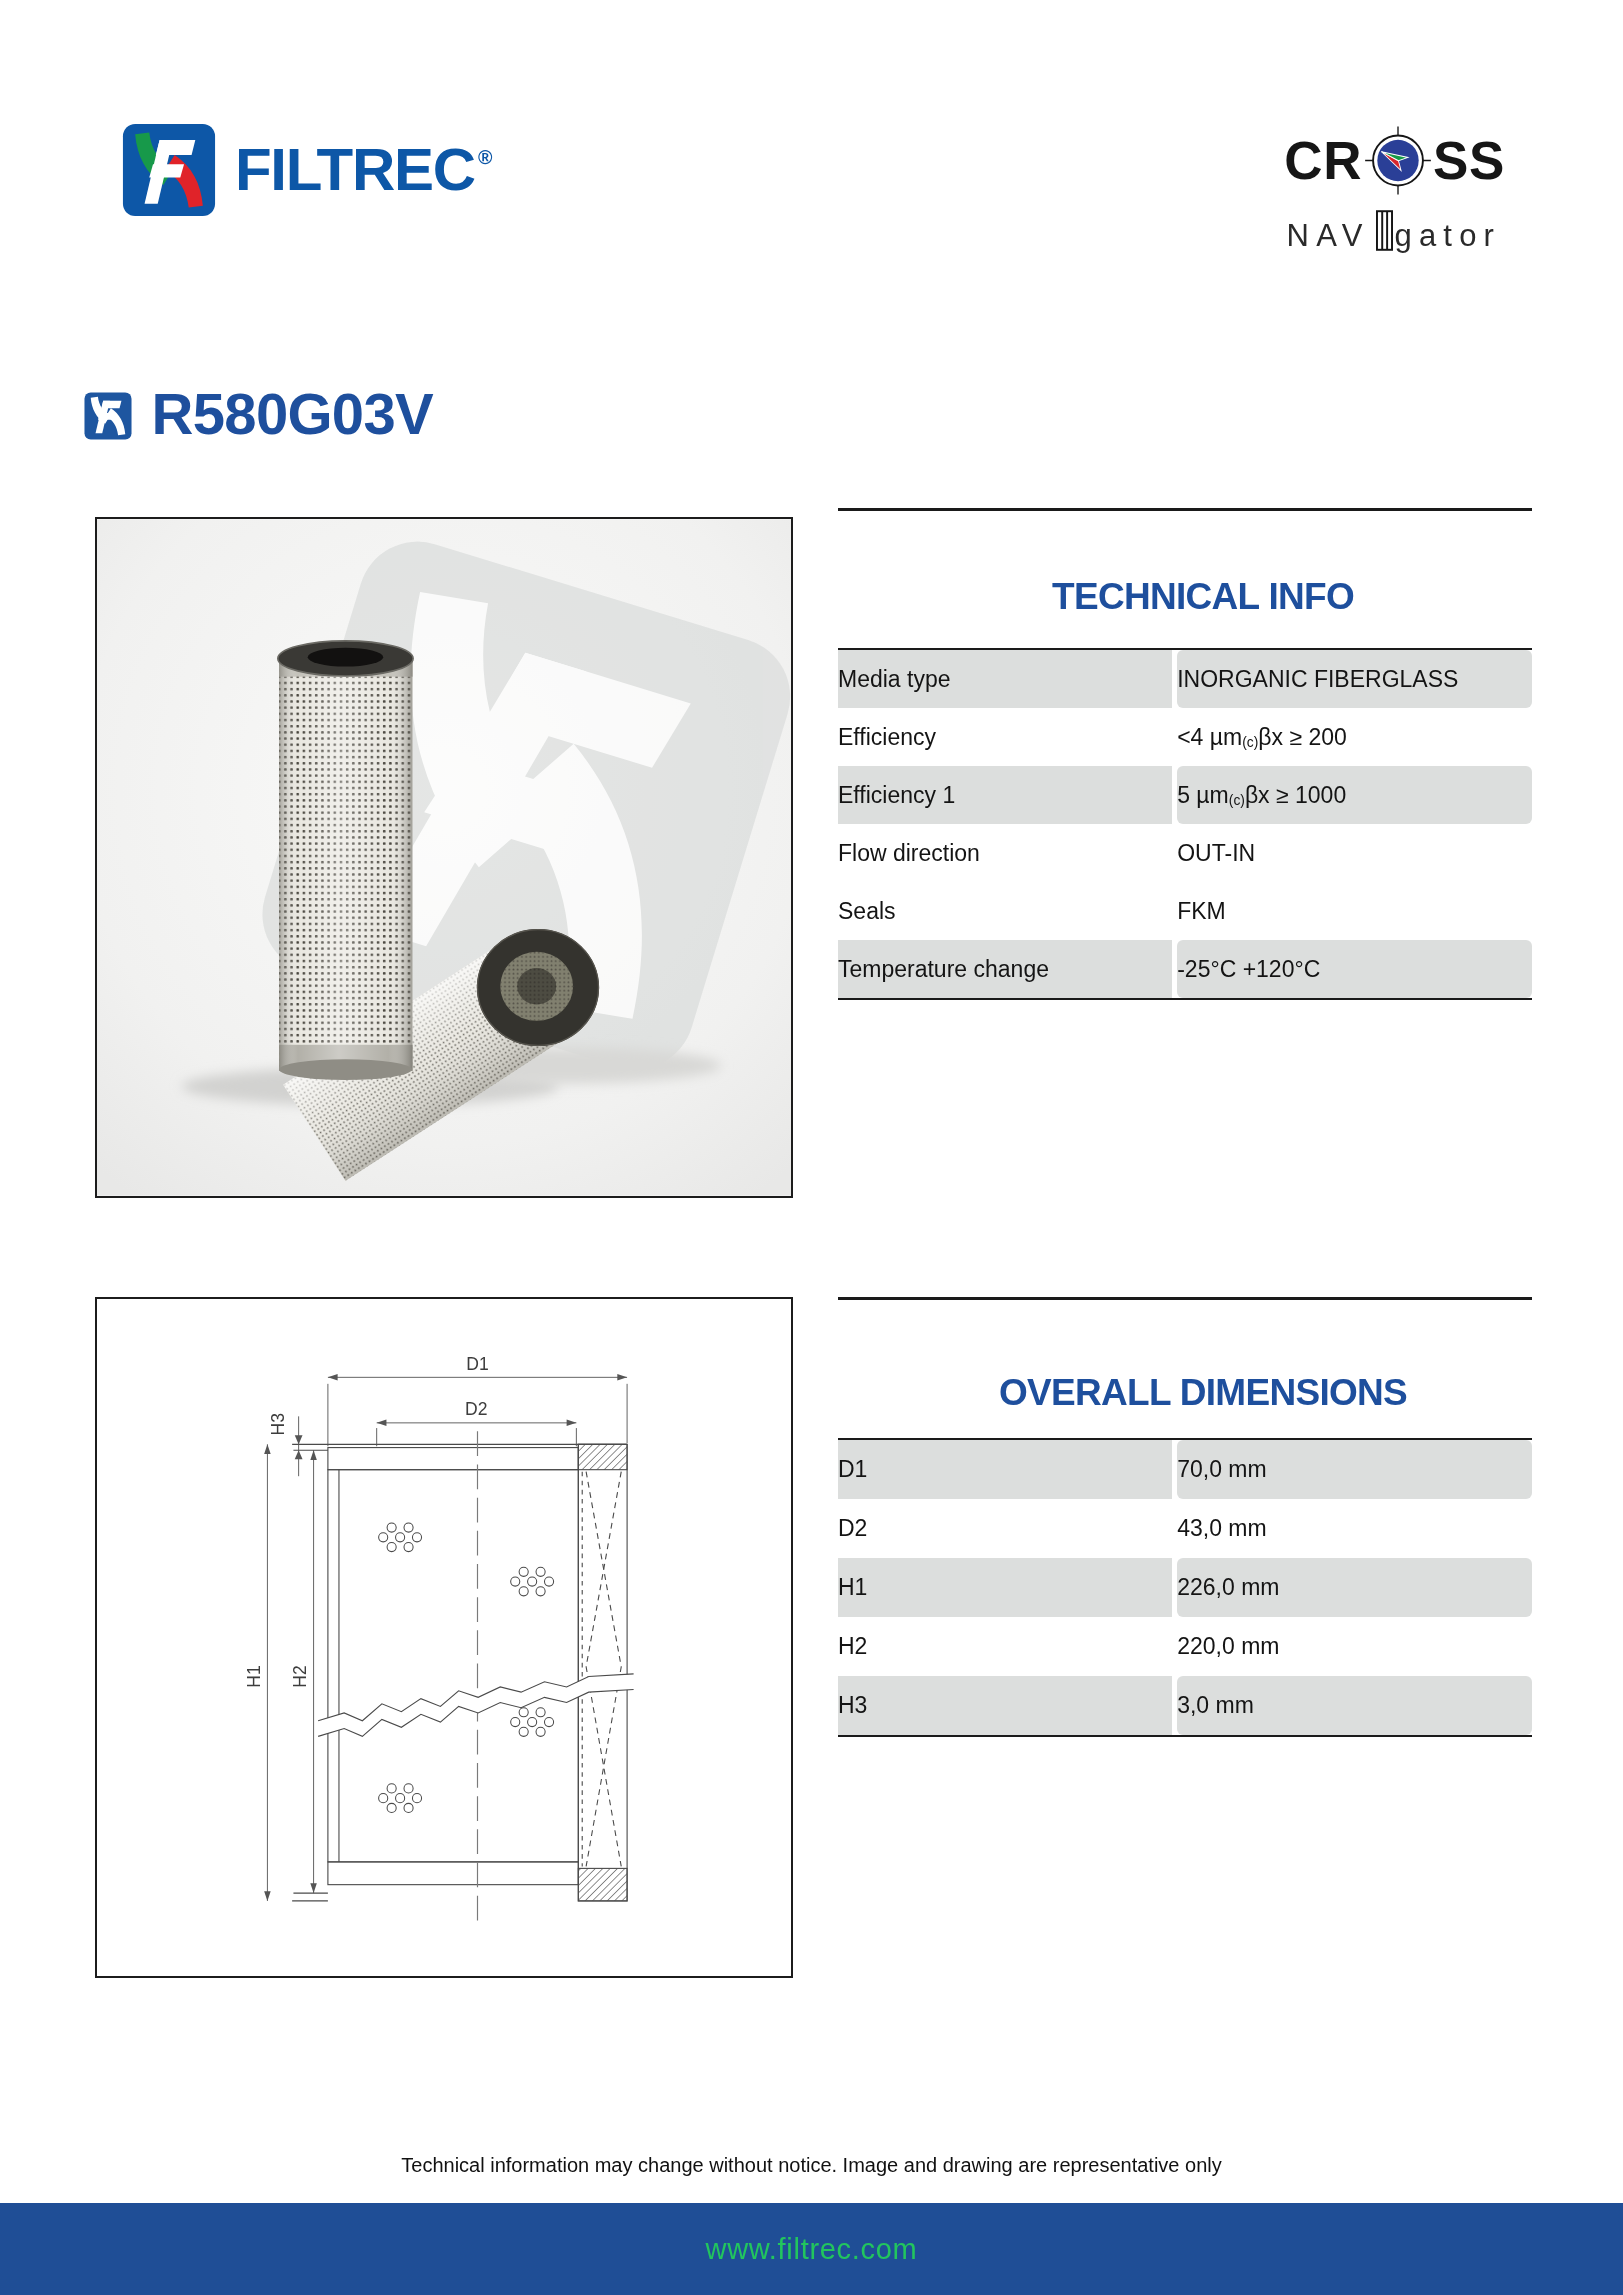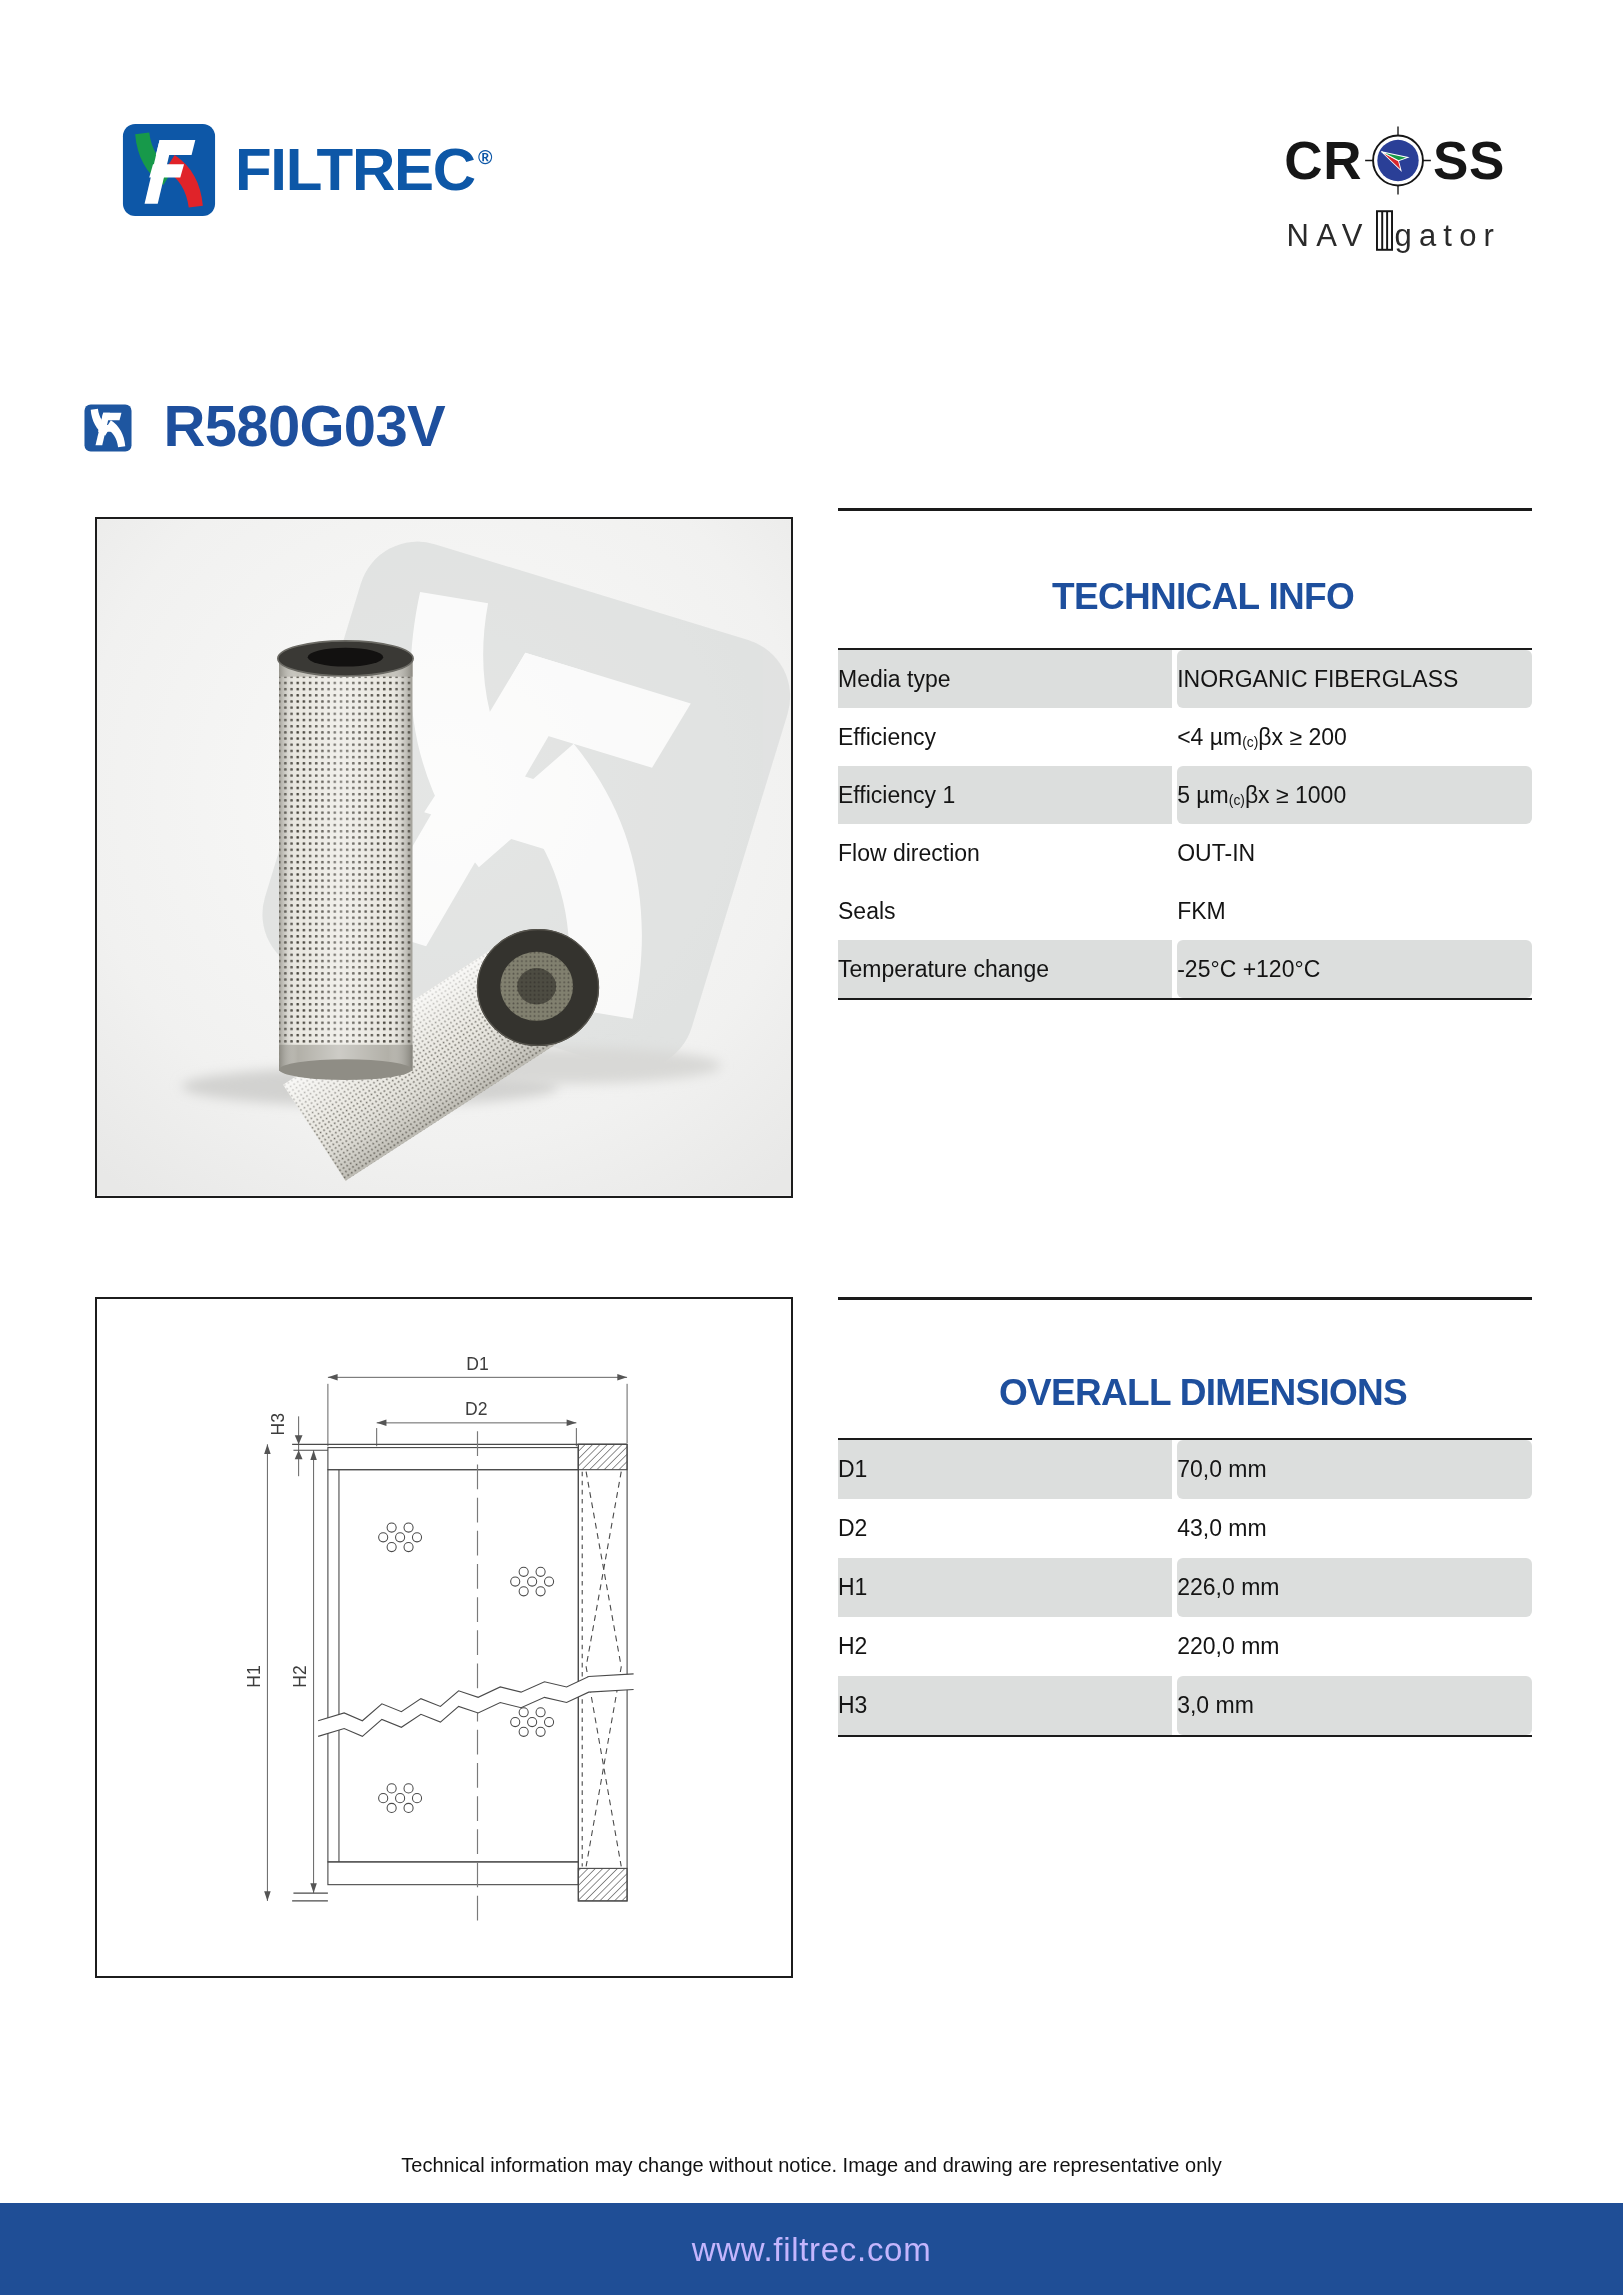--- a/index.html
+++ b/index.html
@@ -12,21 +12,21 @@
   .filtrec-logo svg{display:block;}
   .brand-text{font-size:60px;font-weight:bold;color:#0d57a7;letter-spacing:-1.3px;line-height:1;}
   .brand-reg{font-size:19.6px;font-weight:bold;color:#0d57a7;position:relative;top:-26px;margin-left:3.3px;}
   .cross-logo{position:absolute;right:118px;top:124px;text-align:right;}
   .cross-row{display:flex;align-items:center;justify-content:flex-end;font-size:53px;font-weight:bold;color:#161616;letter-spacing:0.7px;line-height:1;}
   .cross-row .seg{display:block;}
   .nav-row{display:flex;align-items:flex-start;justify-content:flex-end;font-size:31px;color:#2a2a2a;letter-spacing:7.2px;margin-top:21px;padding-right:3.9px;}
   .nav-handle{margin:-7.9px 1.3px 0 6.5px;}
   
   .title-row{position:absolute;left:84px;top:385px;display:flex;align-items:center;gap:19.6px;}
-  .page-title{font-size:58px;font-weight:bold;color:#1e4f9d;letter-spacing:-0.7px;line-height:1;margin:12px;}
+  .page-title{font-size:58px;font-weight:bold;color:#1e4f9d;letter-spacing:-0.7px;line-height:1;margin:0;}
   
   .img-box,.draw-box{position:absolute;left:95px;width:698px;height:681px;border:2px solid #1c1c1c;box-sizing:border-box;background:#fff;}
   .img-box{top:517px;}
   .draw-box{top:1297px;}
   .img-box svg,.draw-box svg{display:block;width:100%;height:100%;}
   
   .section-rule{position:absolute;left:838px;width:694px;height:2.6px;background:#1a1a1a;}
   .rule-tech{top:508px;}
   .rule-dims{top:1297px;}
   .section-title{position:absolute;left:838px;width:694px;margin:18px;text-align:center;font-size:37px;font-weight:bold;color:#1e4f9d;letter-spacing:-0.7px;line-height:1;}
@@ -39,21 +39,21 @@
   .t-tech .trow{height:58px;}
   .t-dims .trow{height:59px;}
   .cell{display:flex;align-items:center;font-size:23px;color:#141414;box-sizing:border-box;}
   .cell.label{width:334px;flex:none;}
   .cell.value{flex:1;margin-left:5.2px;border-radius:6px;}
   .trow.gray .cell{background:#dcdedd;}
   .cell .sub{font-size:0.6em;position:relative;top:0.38em;}
   
   .footer-note{position:absolute;left:0;top:2154px;width:100%;text-align:center;font-size:20px;color:#111;}
   .bottom-bar{position:absolute;left:0;top:2203px;width:100%;height:93px;background:#1f4e96;display:flex;align-items:center;justify-content:center;}
-  .bottom-bar span{color:#c4b5fd;font-size:33px;letter-spacing:0.7px;}
+  .bottom-bar span{color:#22c55e;font-size:29px;letter-spacing:0.7px;}
 </style>
 </head>
 <body>
 
 <div class="page">
 
   <div class="filtrec-logo">
     <svg width="94" height="94" viewBox="0 0 100 100">
       <rect x="1" y="1" width="98" height="98" rx="13" fill="#0d57a7"></rect>
       <path d="M14,12 C16,36 26,54 44,66 L54,50 C40,42 31,28 29,10 Z" fill="#17994a"></path>

